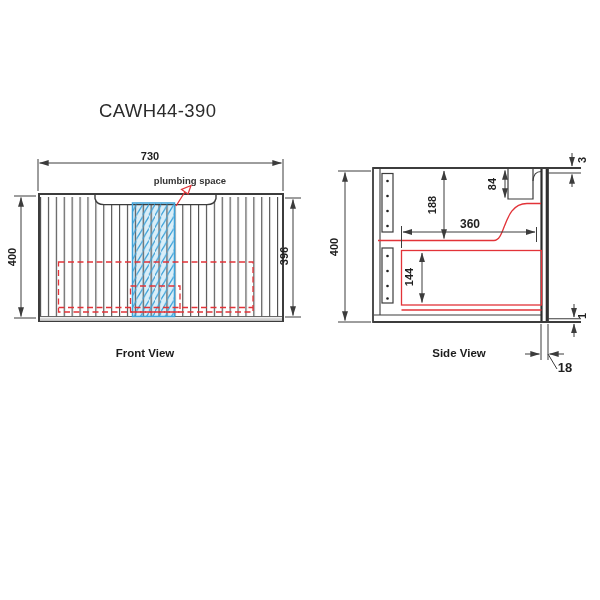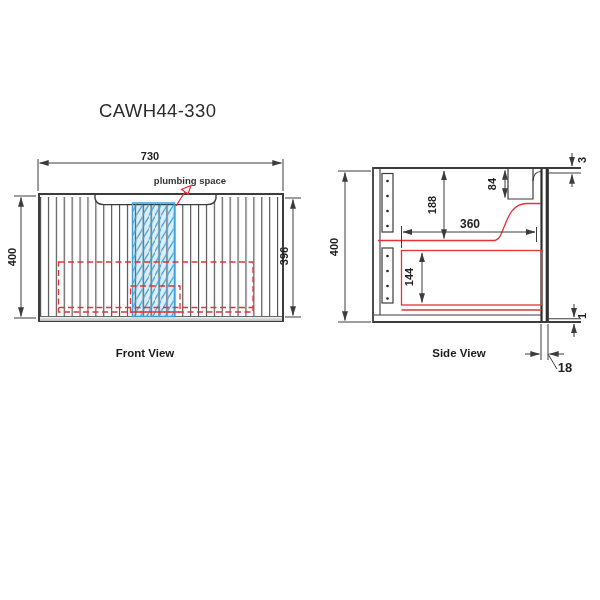--- a/index.html
+++ b/index.html
@@ -17,21 +17,21 @@
   .dim-lg { font-size:13px; font-weight:600; fill:#1f1f1f; }
   .view-label { font-size:11.5px; font-weight:600; fill:#1c1c1c; }
   .small-label { font-size:9.5px; font-weight:600; fill:#333333; }
   text { user-select:none; }
 </style>
 </head>
 <body>
 
 <div class="canvas">
 
-  <div class="title">CAWH44-330</div>
+  <div class="title">CAWH44-390</div>
 
   <svg width="600" height="600" viewBox="0 0 600 600">
     <defs>
       <marker id="arw" viewBox="0 0 12 8" refX="10.5" refY="4" markerWidth="11" markerHeight="7" orient="auto-start-reverse">
         <path d="M0,0.6 L11,4 L0,7.4 Z" fill="#3c3c3c"></path>
       </marker>
       <pattern id="flutes" x="40" y="0" width="7.9" height="10" patternUnits="userSpaceOnUse">
         <path d="M0.6,0 V10" stroke="#474747" stroke-width="1.1"></path>
       </pattern>
       <pattern id="hatch" width="6.2" height="12" patternUnits="userSpaceOnUse">

